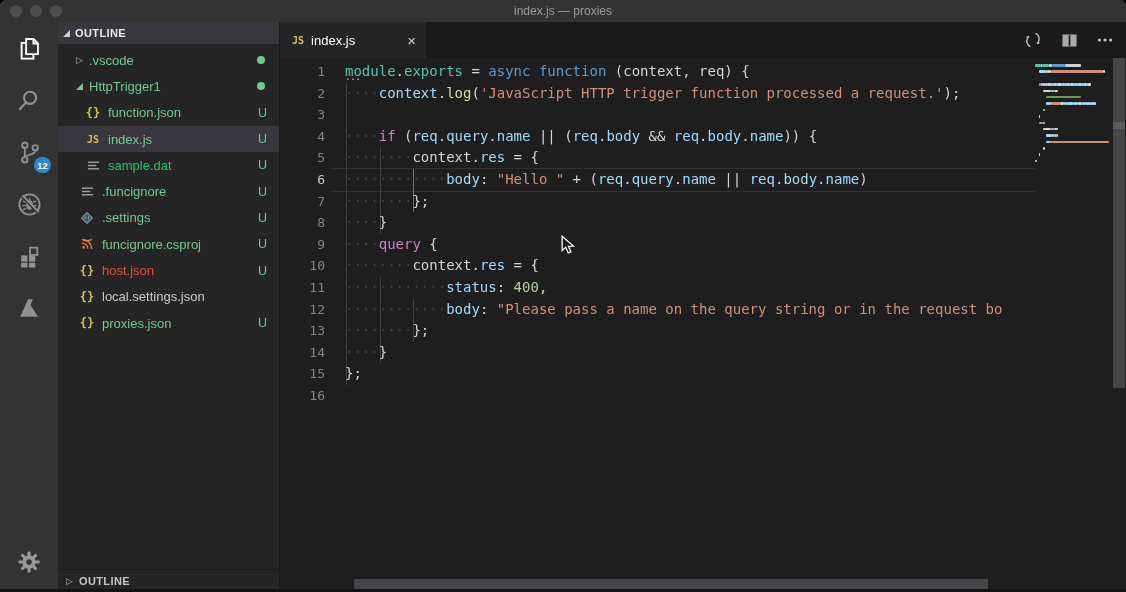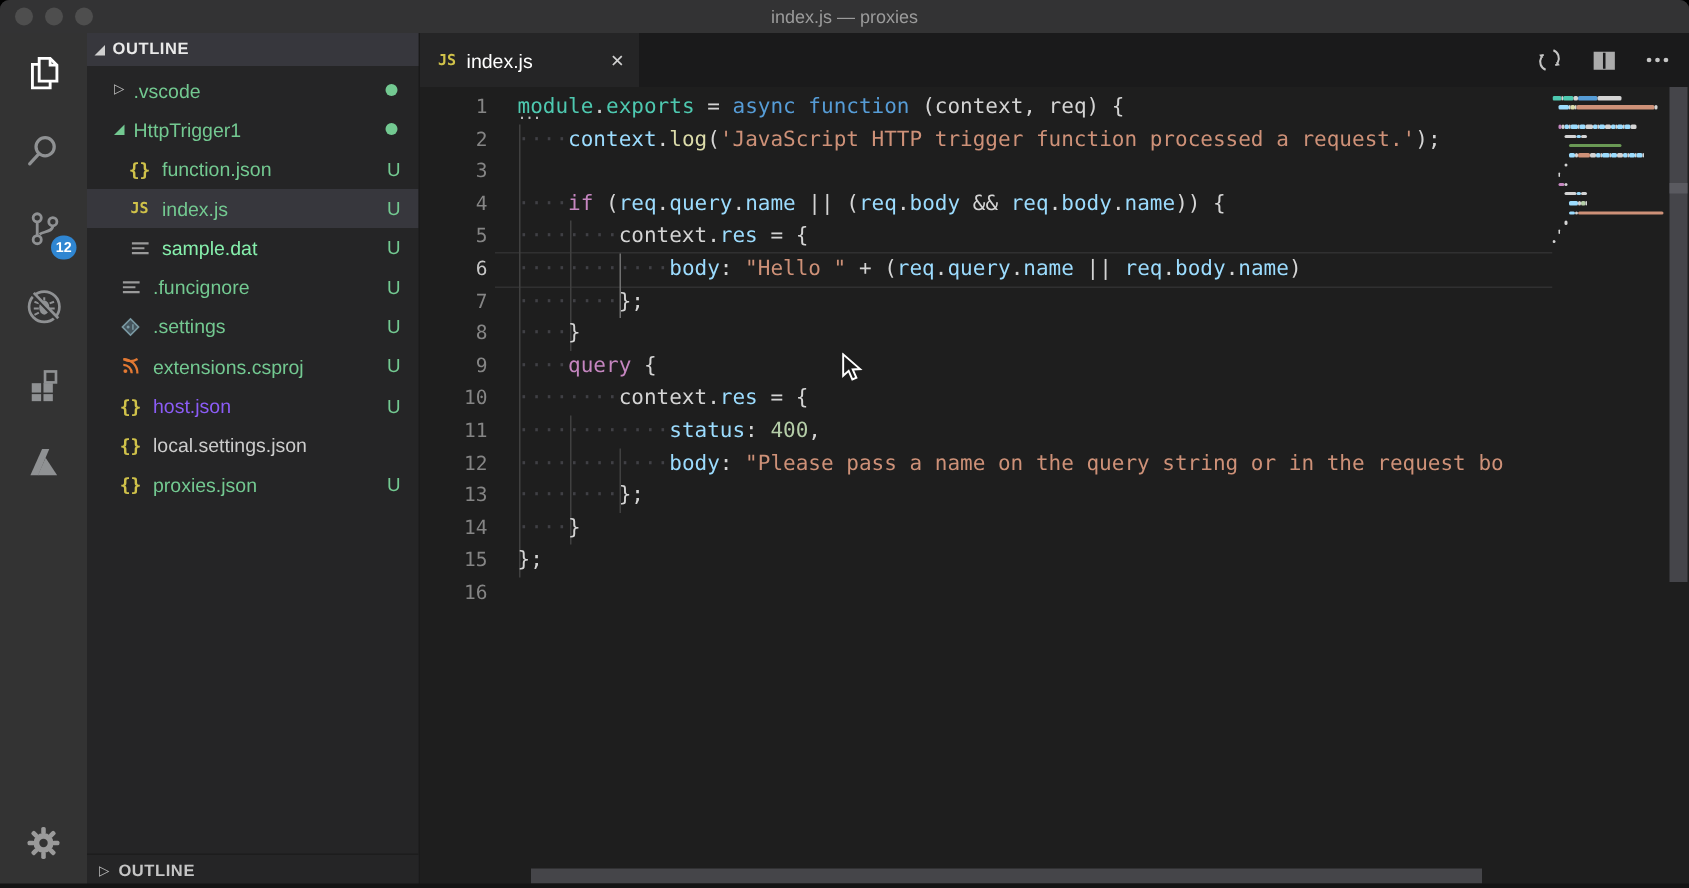--- a/index.html
+++ b/index.html
@@ -200,21 +200,21 @@
             <span class="u">U</span>
           </div>
           <div class="trow" style="padding-left: 26px;">
             <span class="icon">
               <svg width="13" height="13" viewBox="0 0 14 14" stroke="#9a9a9a" stroke-width="1.6">
                 <line x1="1" y1="3.5" x2="13" y2="3.5"></line>
                 <line x1="1" y1="7" x2="10" y2="7"></line>
                 <line x1="1" y1="10.5" x2="13" y2="10.5"></line>
               </svg>
             </span>
-            <span class="name" style="color:#86efac">sample.dat</span>
+            <span class="name" style="color:#22c55e">sample.dat</span>
             <span class="spacer"></span>
             <span class="u">U</span>
           </div>
           <div class="trow" style="padding-left: 20px;">
             <span class="icon">
               <svg width="13" height="13" viewBox="0 0 14 14" stroke="#9a9a9a" stroke-width="1.6">
                 <line x1="1" y1="3.5" x2="13" y2="3.5"></line>
                 <line x1="1" y1="7" x2="10" y2="7"></line>
                 <line x1="1" y1="10.5" x2="13" y2="10.5"></line>
               </svg>
@@ -238,29 +238,29 @@
           <div class="trow" style="padding-left: 20px;">
             <span class="icon">
               <svg width="14" height="14" viewBox="0 0 14 14" fill="none" stroke="#e37933" stroke-width="1.5">
                 <path d="M2.5 11.5 a9 9 0 0 0 -0.2 -9.2" transform="rotate(90 7 7)"></path>
                 <path d="M2 12 a10 10 0 0 1 10 -10" opacity="0"></path>
                 <circle cx="3.6" cy="10.4" r="1.3" fill="#e37933" stroke="none"></circle>
                 <path d="M2.2 6.2 a5.6 5.6 0 0 1 5.6 5.6"></path>
                 <path d="M2.2 2.4 a9.4 9.4 0 0 1 9.4 9.6"></path>
               </svg>
             </span>
-            <span class="name" style="color:#73c991">extensions.csproj</span>
+            <span class="name" style="color:#73c991">funcignore.csproj</span>
             <span class="spacer"></span>
             <span class="u">U</span>
           </div>
           <div class="trow" style="padding-left: 20px;">
             <span class="icon">
               <span class="ic-txt" style="color:#d0c24a;font-size:12px">{}</span>
             </span>
-            <span class="name" style="color:#8b5cf6">host.json</span>
+            <span class="name" style="color:#ef4444">host.json</span>
             <span class="spacer"></span>
             <span class="u">U</span>
           </div>
           <div class="trow" style="padding-left: 20px;">
             <span class="icon">
               <span class="ic-txt" style="color:#d0c24a;font-size:12px">{}</span>
             </span>
             <span class="name" style="color:#cccccc">local.settings.json</span>
             <span class="spacer"></span>
           </div>

